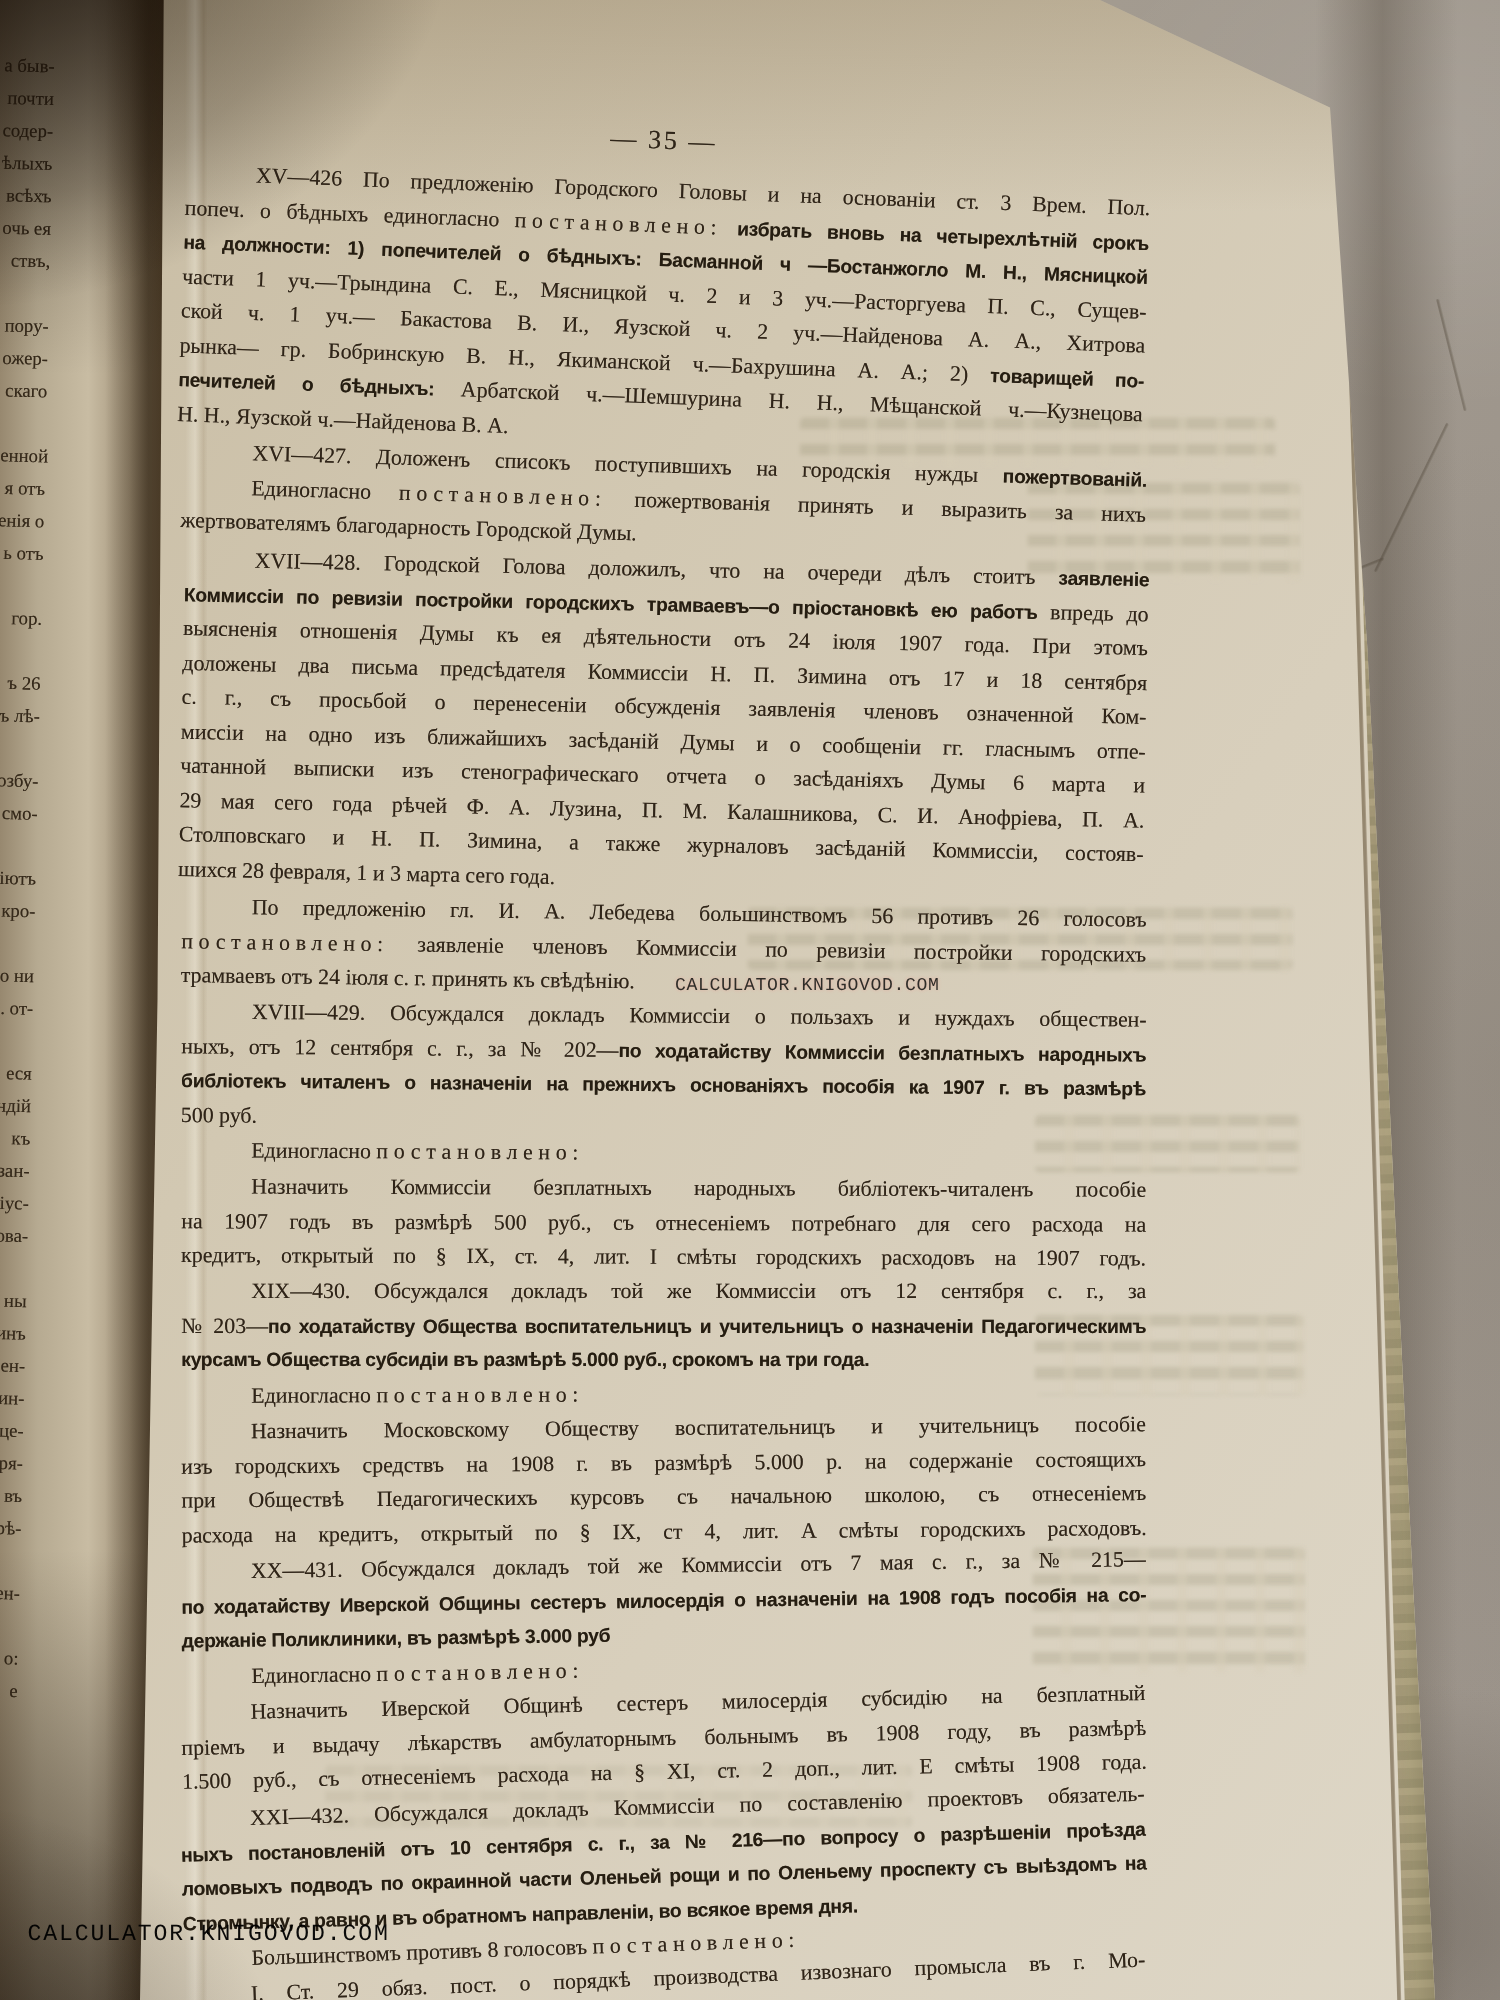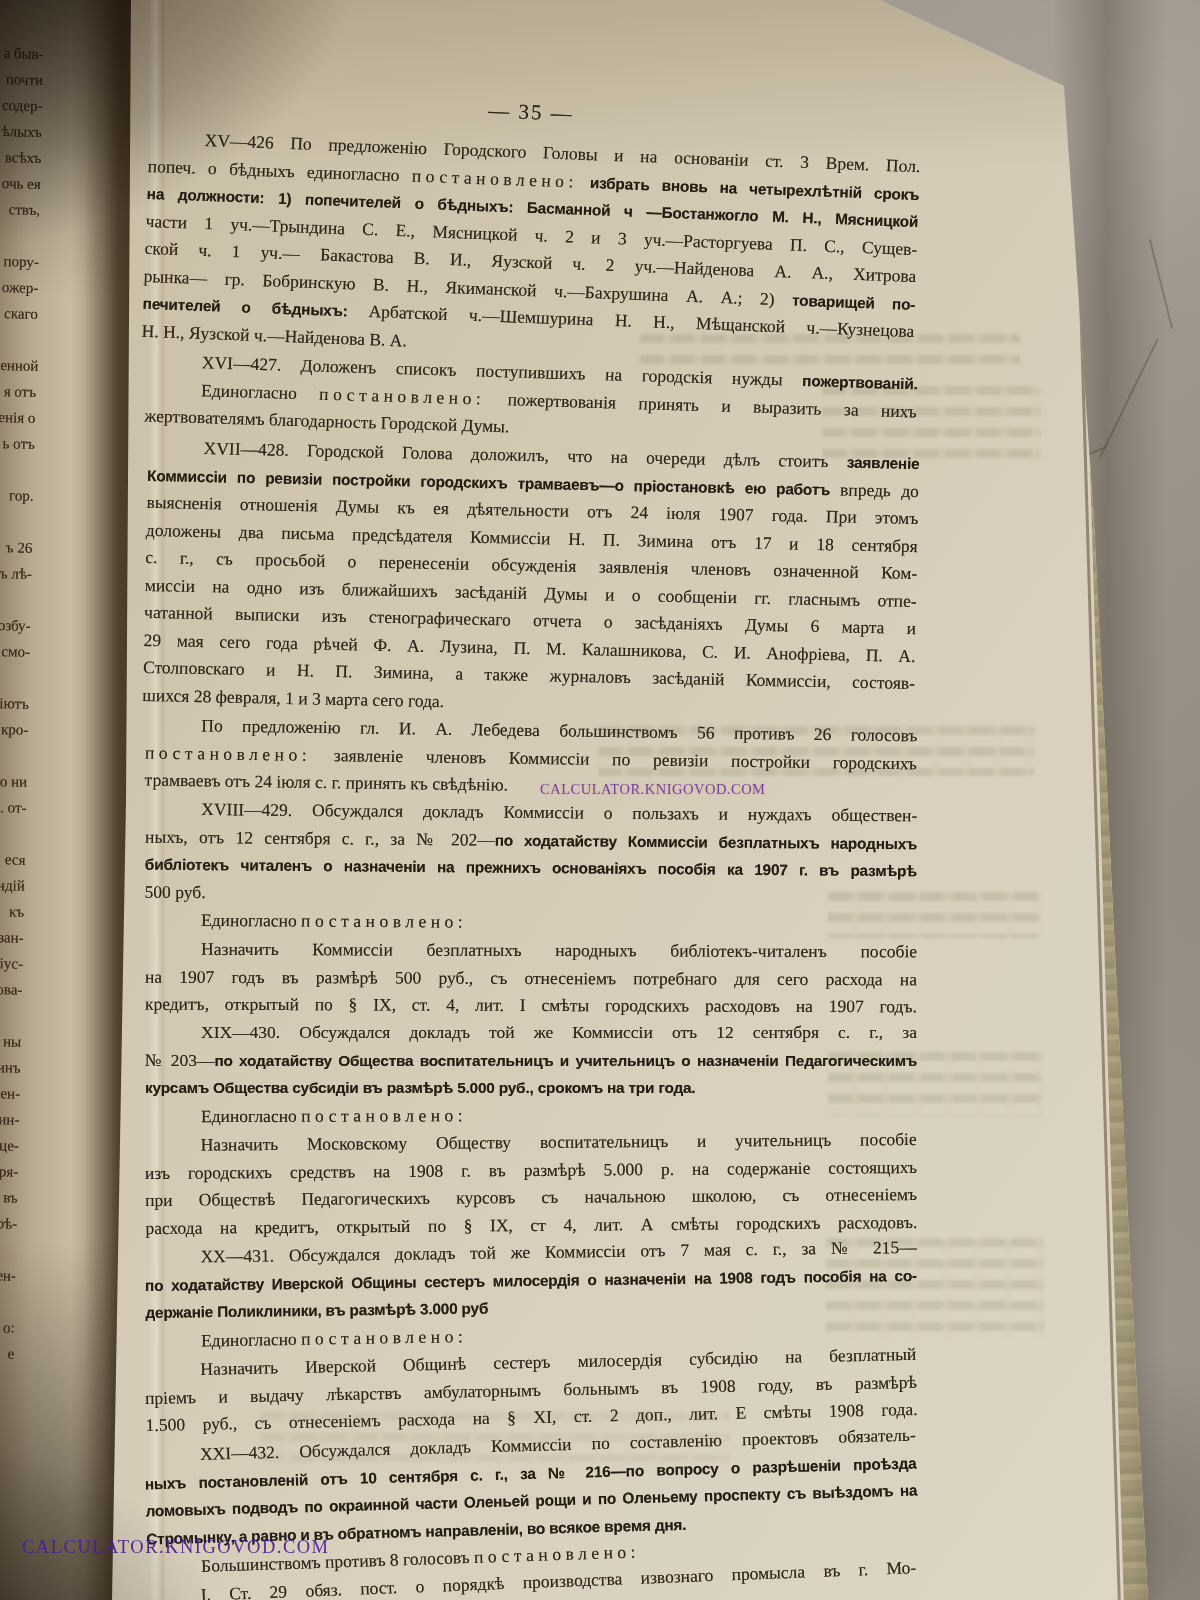--- a/index.html
+++ b/index.html
@@ -96,22 +96,22 @@
   .g6{left:826px;top:1238px;width:218px;height:100px;}
   .g7{left:260px;top:1412px;width:470px;height:50px;opacity:.4;}
 
   
   .vtl{position:absolute;inset:0;z-index:3;pointer-events:none;
     background:radial-gradient(560px 430px at -50px -70px, rgba(20,12,5,.60), rgba(20,12,5,.22) 55%, transparent 74%);}
   .vbl{position:absolute;inset:0;z-index:3;pointer-events:none;
     background:radial-gradient(430px 330px at -70px 1670px, rgba(24,15,7,.45), transparent 70%);}
 
   
-  .wm{position:absolute;z-index:6;color:#4c1d95;
-    font-family:Liberation Serif, serif;}
+  .wm{position:absolute;z-index:6;color:#000000;
+    font-family:Liberation Mono, monospace;}
   .wm-center{left:540px;top:781px;font-size:14.5px;letter-spacing:.5px;opacity:.78;
     text-shadow:0 0 3px rgba(255,110,110,.45);}
   .wm-bottom{left:22px;top:1537px;font-size:18.5px;letter-spacing:1.5px;opacity:.95;}
 </style>
 </head>
 <body>
 
 <div class="backdrop"></div>
 <div class="crack c1"></div>
 <div class="crack c2"></div>

